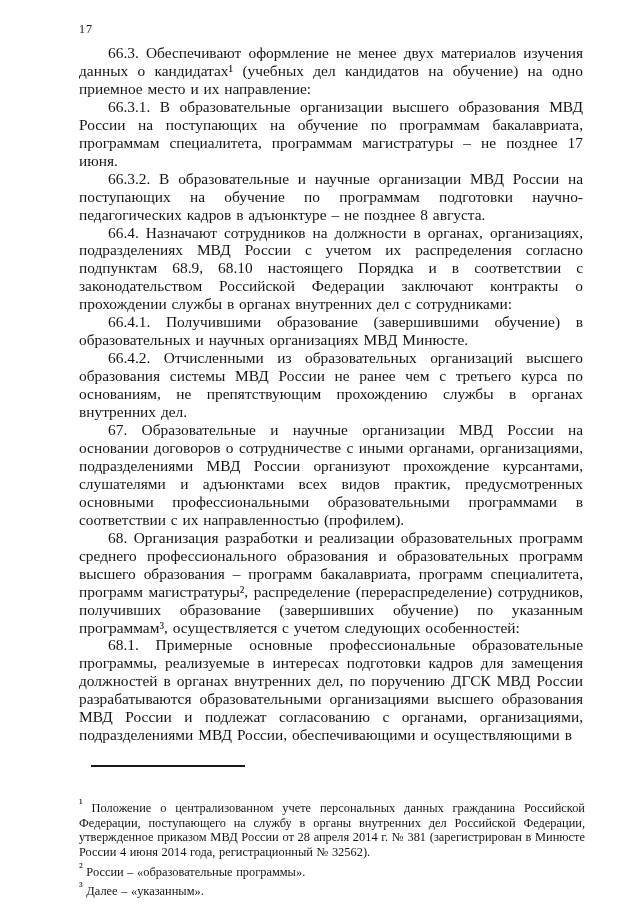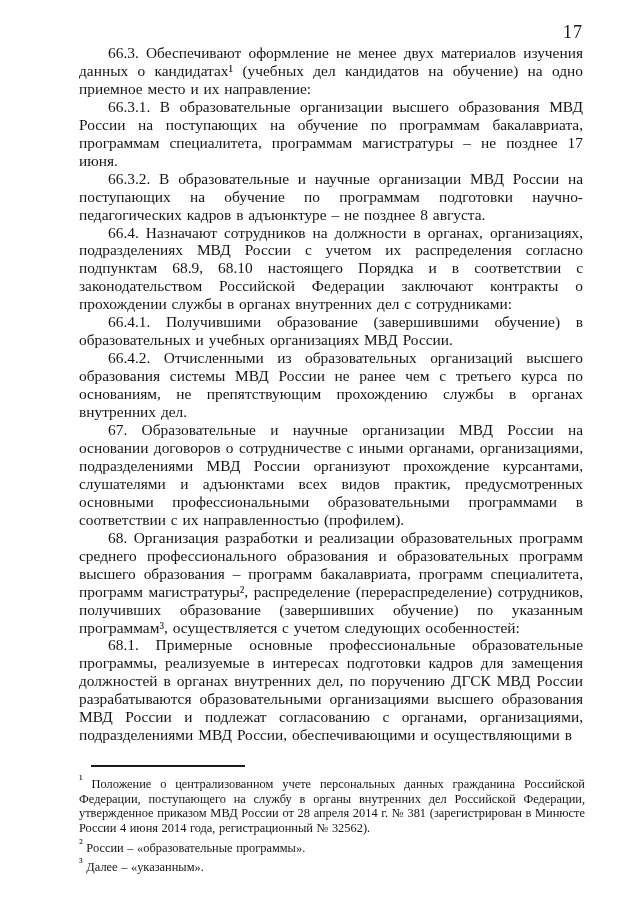--- a/index.html
+++ b/index.html
@@ -19,22 +19,22 @@
   .page {
     position: absolute;
     inset: 0;
     background: #ffffff;
   }
   .page-number {
     position: absolute;
     top: 22px;
     left: 79px;
     width: 504px;
-    text-align: right;
-    font-size: 18px;
+    text-align: left;
+    font-size: 12px;
     letter-spacing: 1px;
   }
   .body-text {
     position: absolute;
     top: 44px;
     left: 79px;
     width: 504px;
     height: 720px;
     overflow: hidden;
     font-size: 15.4px;
@@ -52,21 +52,21 @@
     top: 765px;
     left: 91px;
     width: 154px;
     height: 0;
     border: 0;
     border-top: 2px solid #1a1a1a;
     margin: 0;
   }
   .footnotes {
     position: absolute;
-    top: 772px;
+    top: 796px;
     left: 79px;
     width: 506px;
     font-size: 12.4px;
     line-height: 14.6px;
     text-align: justify;
   }
   .footnotes .footnote {
     margin: 0;
     word-spacing: 0.5px;
   }
@@ -79,21 +79,21 @@
 
 <div class="page">
 
   <div class="page-number">17</div>
 
   <div class="body-text">
     <p>66.3.  Обеспечивают оформление не менее двух материалов изучения данных о кандидатах¹ (учебных дел кандидатов на обучение) на одно приемное место и их направление:</p>
     <p>66.3.1.  В образовательные организации высшего образования МВД России на поступающих на обучение по программам бакалавриата, программам специалитета, программам магистратуры – не позднее 17 июня.</p>
     <p>66.3.2.  В образовательные и научные организации МВД России на поступающих на обучение по программам подготовки научно-педагогических кадров в адъюнктуре – не позднее 8 августа.</p>
     <p>66.4.  Назначают сотрудников на должности в органах, организациях, подразделениях МВД России с учетом их распределения согласно подпунктам 68.9, 68.10 настоящего Порядка и в соответствии с законодательством Российской Федерации заключают контракты о прохождении службы в органах внутренних дел с сотрудниками:</p>
-    <p>66.4.1.  Получившими образование (завершившими обучение) в образовательных и учебных организациях МВД России.</p>
+    <p>66.4.1.  Получившими образование (завершившими обучение) в образовательных и научных организациях МВД Минюсте.</p>
     <p>66.4.2.  Отчисленными из образовательных организаций высшего образования системы МВД России не ранее чем с третьего курса по основаниям, не препятствующим прохождению службы в органах внутренних дел.</p>
     <p>67.  Образовательные и научные организации МВД России на основании договоров о сотрудничестве с иными органами, организациями, подразделениями МВД России организуют прохождение курсантами, слушателями и адъюнктами всех видов практик, предусмотренных основными профессиональными образовательными программами в соответствии с их направленностью (профилем).</p>
     <p>68.  Организация разработки и реализации образовательных программ среднего профессионального образования и образовательных программ высшего образования – программ бакалавриата, программ специалитета, программ магистратуры², распределение (перераспределение) сотрудников, получивших образование (завершивших обучение) по указанным программам³, осуществляется с учетом следующих особенностей:</p>
     <p>68.1.  Примерные основные профессиональные образовательные программы, реализуемые в интересах подготовки кадров для замещения должностей в органах внутренних дел, по поручению ДГСК МВД России разрабатываются образовательными организациями высшего образования МВД России и подлежат согласованию с органами, организациями, подразделениями МВД России, обеспечивающими и осуществляющими в</p>
   </div>
 
   <hr class="footnote-rule">
 
   <div class="footnotes">
     <p class="footnote"><sup class="fn-marker">¹</sup> <span>Положение о централизованном учете персональных данных гражданина Российской Федерации, поступающего на службу в органы внутренних дел Российской Федерации, утвержденное приказом МВД России от 28 апреля 2014 г. № 381 (зарегистрирован в Минюсте России 4 июня 2014 года, регистрационный № 32562).</span></p>

